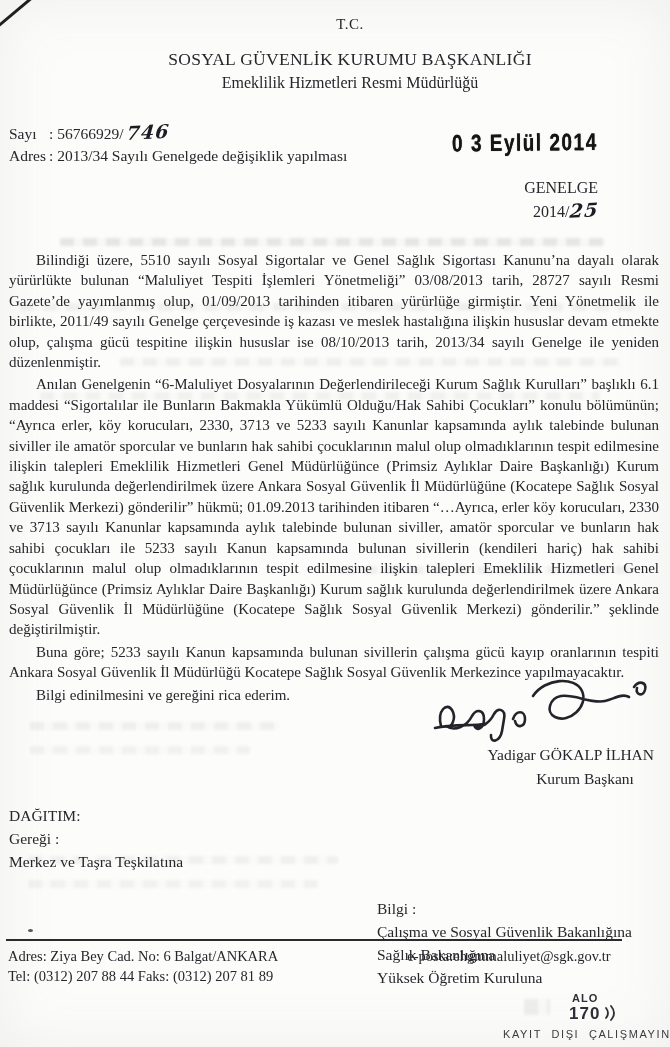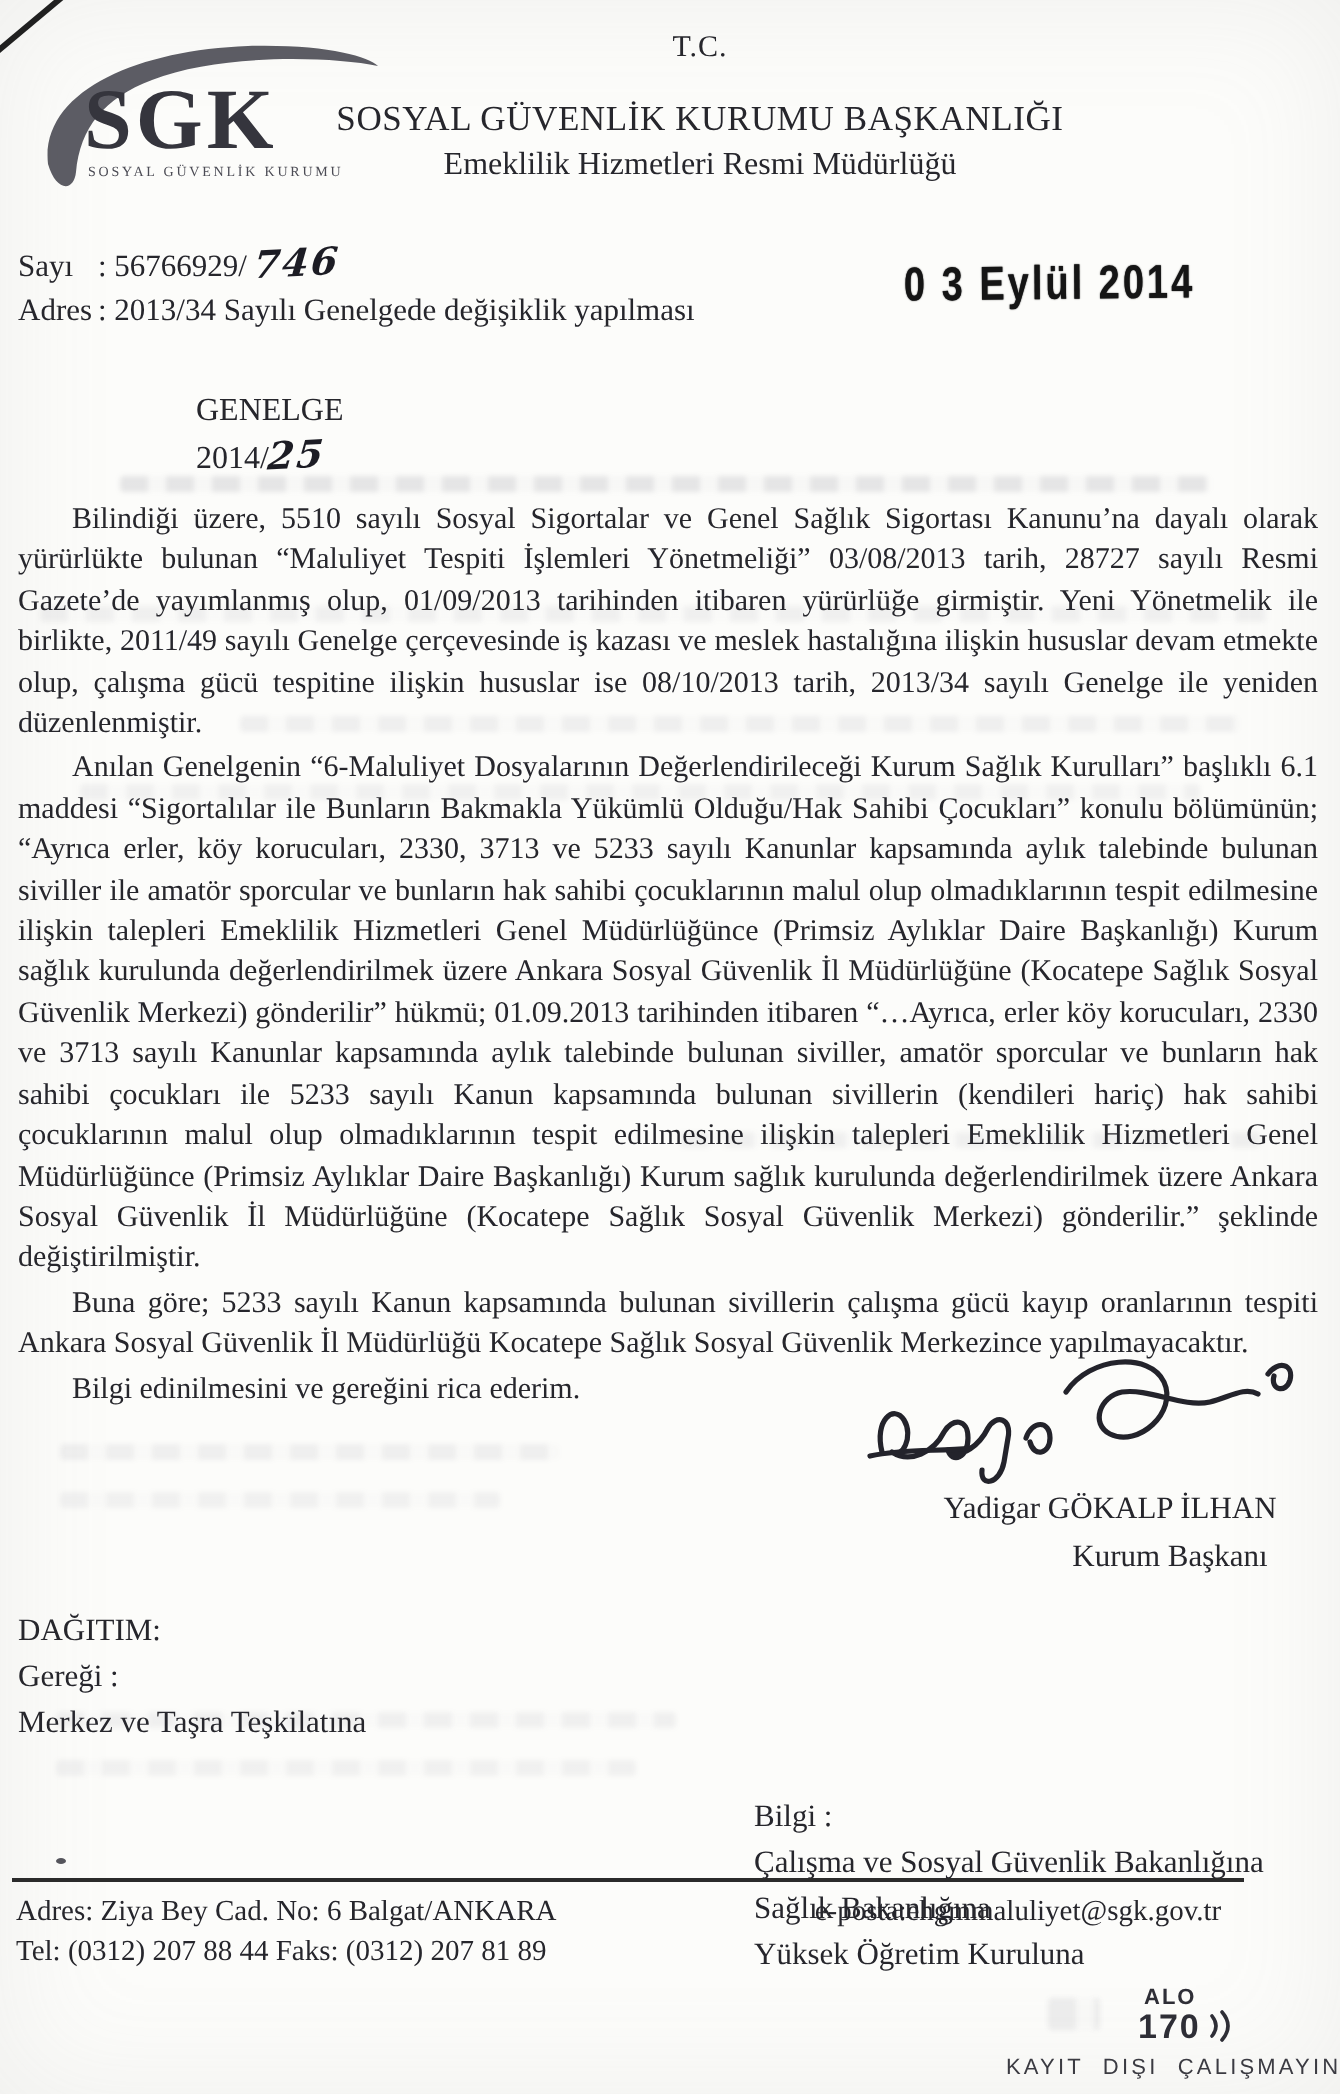--- a/index.html
+++ b/index.html
@@ -31,28 +31,28 @@
   }
   .stamp{
     position:absolute;left:452px;top:132px;width:190px;
     font-family:"Liberation Sans", sans-serif;
     font-weight:700;font-size:19px;letter-spacing:1.5px;
     color:#151515;transform:scaleY(1.25) rotate(-.5deg);
     text-shadow:0 0 .6px #151515;
     white-space:nowrap;
   }
   
-  .doc-title{position:absolute;left:98px;top:194px;width:500px;text-align:left;font-size:16px;line-height:23px;}
+  .doc-title{position:absolute;left:98px;top:176px;width:500px;text-align:right;font-size:16px;line-height:23px;}
   
   .body-text{position:absolute;left:9px;top:250px;width:650px;font-size:15px;line-height:20.4px;text-align:justify;}
   .body-text p{margin:0;text-indent:27px;}
   .body-text p + p{margin-top:2px;}
   
   .sig-svg{position:absolute;left:433px;top:674px;width:237px;height:74px;}
-  .sig-name{position:absolute;left:443px;top:746px;width:224px;text-align:center;font-size:15.5px;}
+  .sig-name{position:absolute;left:430px;top:746px;width:224px;text-align:right;font-size:15.5px;}
   .sig-title{position:absolute;left:480px;top:770px;width:210px;text-align:center;font-size:15.5px;}
   
   .dagitim{position:absolute;left:9px;top:804px;font-size:15.5px;line-height:23px;}
   .bilgi{position:absolute;left:377px;top:861px;font-size:15.5px;line-height:23px;margin-top:36px;}
   
   .rule{position:absolute;left:6px;top:939px;width:616px;height:2px;background:#2b2b2b;}
   .f-left{position:absolute;left:8px;top:946px;font-size:14.5px;line-height:20px;}
   .f-right{position:absolute;left:350px;top:946px;width:318px;text-align:center;font-size:14.5px;line-height:20px;}
   .alo{position:absolute;left:524px;top:991px;display:flex;align-items:center;gap:4px;}
   .slogan{
@@ -80,27 +80,20 @@
   <div class="ghost" style="left:60px;top:238px;width:545px;"></div>
   <div class="ghost" style="left:20px;top:303px;width:615px;opacity:.55;"></div>
   <div class="ghost" style="left:120px;top:358px;width:500px;opacity:.6;"></div>
   <div class="ghost" style="left:40px;top:392px;width:560px;opacity:.5;"></div>
   <div class="ghost" style="left:340px;top:566px;width:290px;opacity:.55;"></div>
   <div class="ghost" style="left:30px;top:722px;width:250px;opacity:.6;"></div>
   <div class="ghost" style="left:30px;top:746px;width:220px;opacity:.5;"></div>
   <div class="ghost" style="left:28px;top:856px;width:310px;opacity:.55;"></div>
   <div class="ghost" style="left:28px;top:880px;width:290px;opacity:.5;"></div>
 
-  <div class="logo">
-    <svg width="178" height="92" viewBox="0 0 178 92">
-      <path d="M10 66 C6 30 54 9 110 7 C148 6 170 12 175 17 C150 12 95 11 62 24 C38 33 26 48 24 70 C23 80 14 80 10 66 Z" fill="#45454e" opacity="0.88"></path>
-      <text x="28" y="58" font-family="Liberation Serif, serif" font-size="43" font-weight="bold" fill="#35353d" letter-spacing="2">SGK</text>
-      <text x="30" y="72" font-family="Liberation Serif, serif" font-size="7" letter-spacing="1.4" fill="#4c4c55">SOSYAL GÜVENLİK KURUMU</text>
-    </svg>
-  </div>
 
   <div class="hdr">
     <div class="tc">T.C.</div>
     <div class="org">SOSYAL GÜVENLİK KURUMU BAŞKANLIĞI</div>
     <div class="dept">Emeklilik Hizmetleri  Resmi Müdürlüğü</div>
   </div>
 
   <div class="meta">
     <div>
       <span class="lbl">Sayı</span><span>: 56766929/</span>

